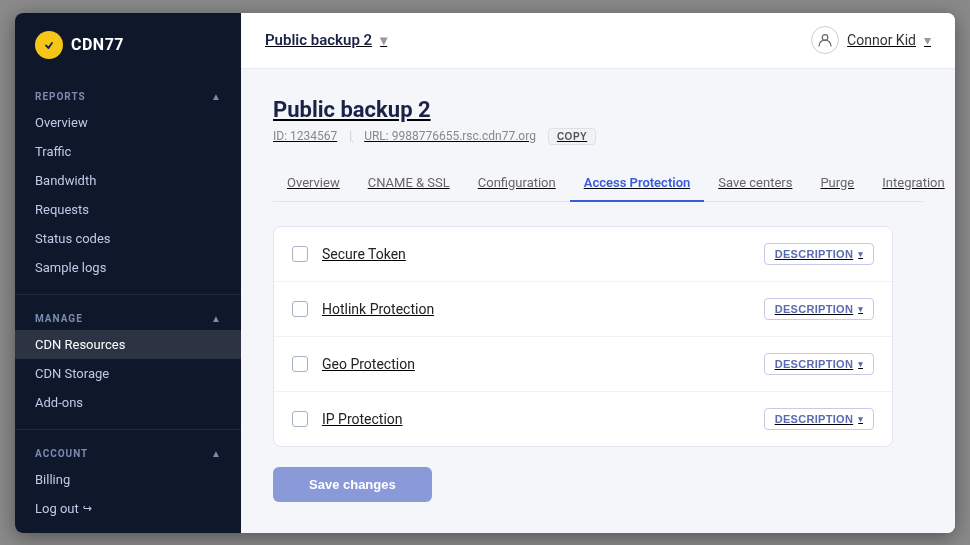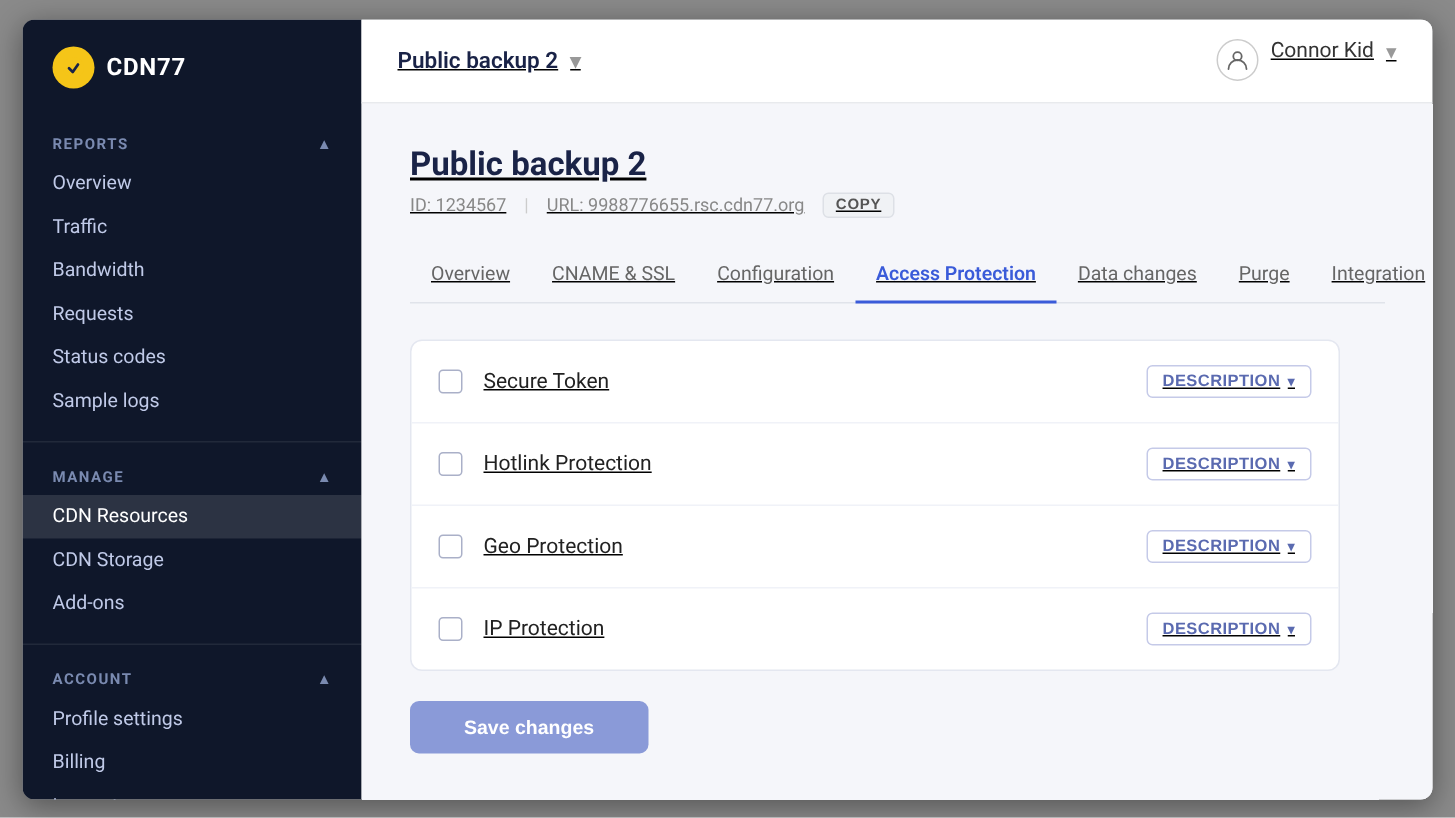--- a/index.html
+++ b/index.html
@@ -129,20 +129,21 @@
       color: #1a2347;
       cursor: pointer;
     }
     .topbar-chevron {
       color: #999;
       font-size: 14px;
     }
     .topbar-user {
       margin-left: auto;
       display: flex;
+      align-items: center;
       gap: 8px;
       cursor: pointer;
       font-size: 14px;
       color: #333;
     }
     .user-avatar-icon {
       width: 28px;
       height: 28px;
       border-radius: 50%;
       border: 1px solid #ccc;
@@ -340,23 +341,20 @@
       </div>
 
       <hr class="sidebar-divider">
 
       <div class="sidebar-section">
         <div class="sidebar-section-header">
           <span class="sidebar-section-title">Account</span>
           <span class="section-chevron">▲</span>
         </div>
         <div class="sidebar-item">
-          <span>Profile settings</span>
-        </div>
-        <div class="sidebar-item">
           <span>Billing</span>
         </div>
         <div class="sidebar-item">
           <span>Log out</span>
           <span class="logout-icon">↪</span>
         </div>
       </div>
 
     </nav>
 
@@ -397,21 +395,21 @@
           <div class="tab">
             <span>CNAME &amp; SSL</span>
           </div>
           <div class="tab">
             <span>Configuration</span>
           </div>
           <div class="tab active">
             <span>Access Protection</span>
           </div>
           <div class="tab">
-            <span>Data changes</span>
+            <span>Save centers</span>
           </div>
           <div class="tab">
             <span>Purge</span>
           </div>
           <div class="tab">
             <span>Integration</span>
           </div>
         </div>
 
         

